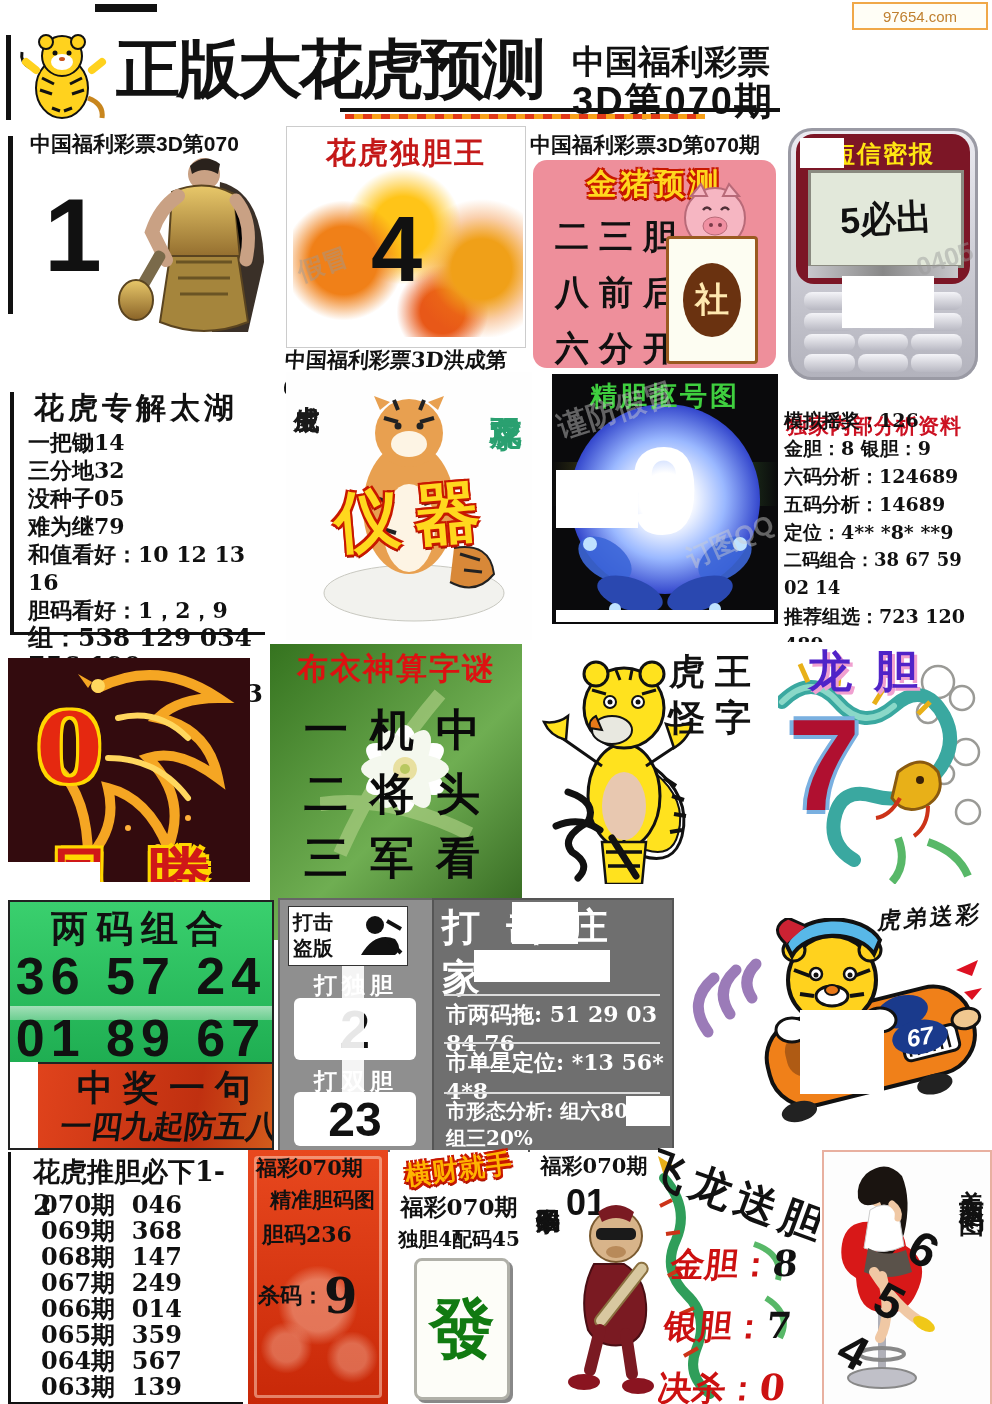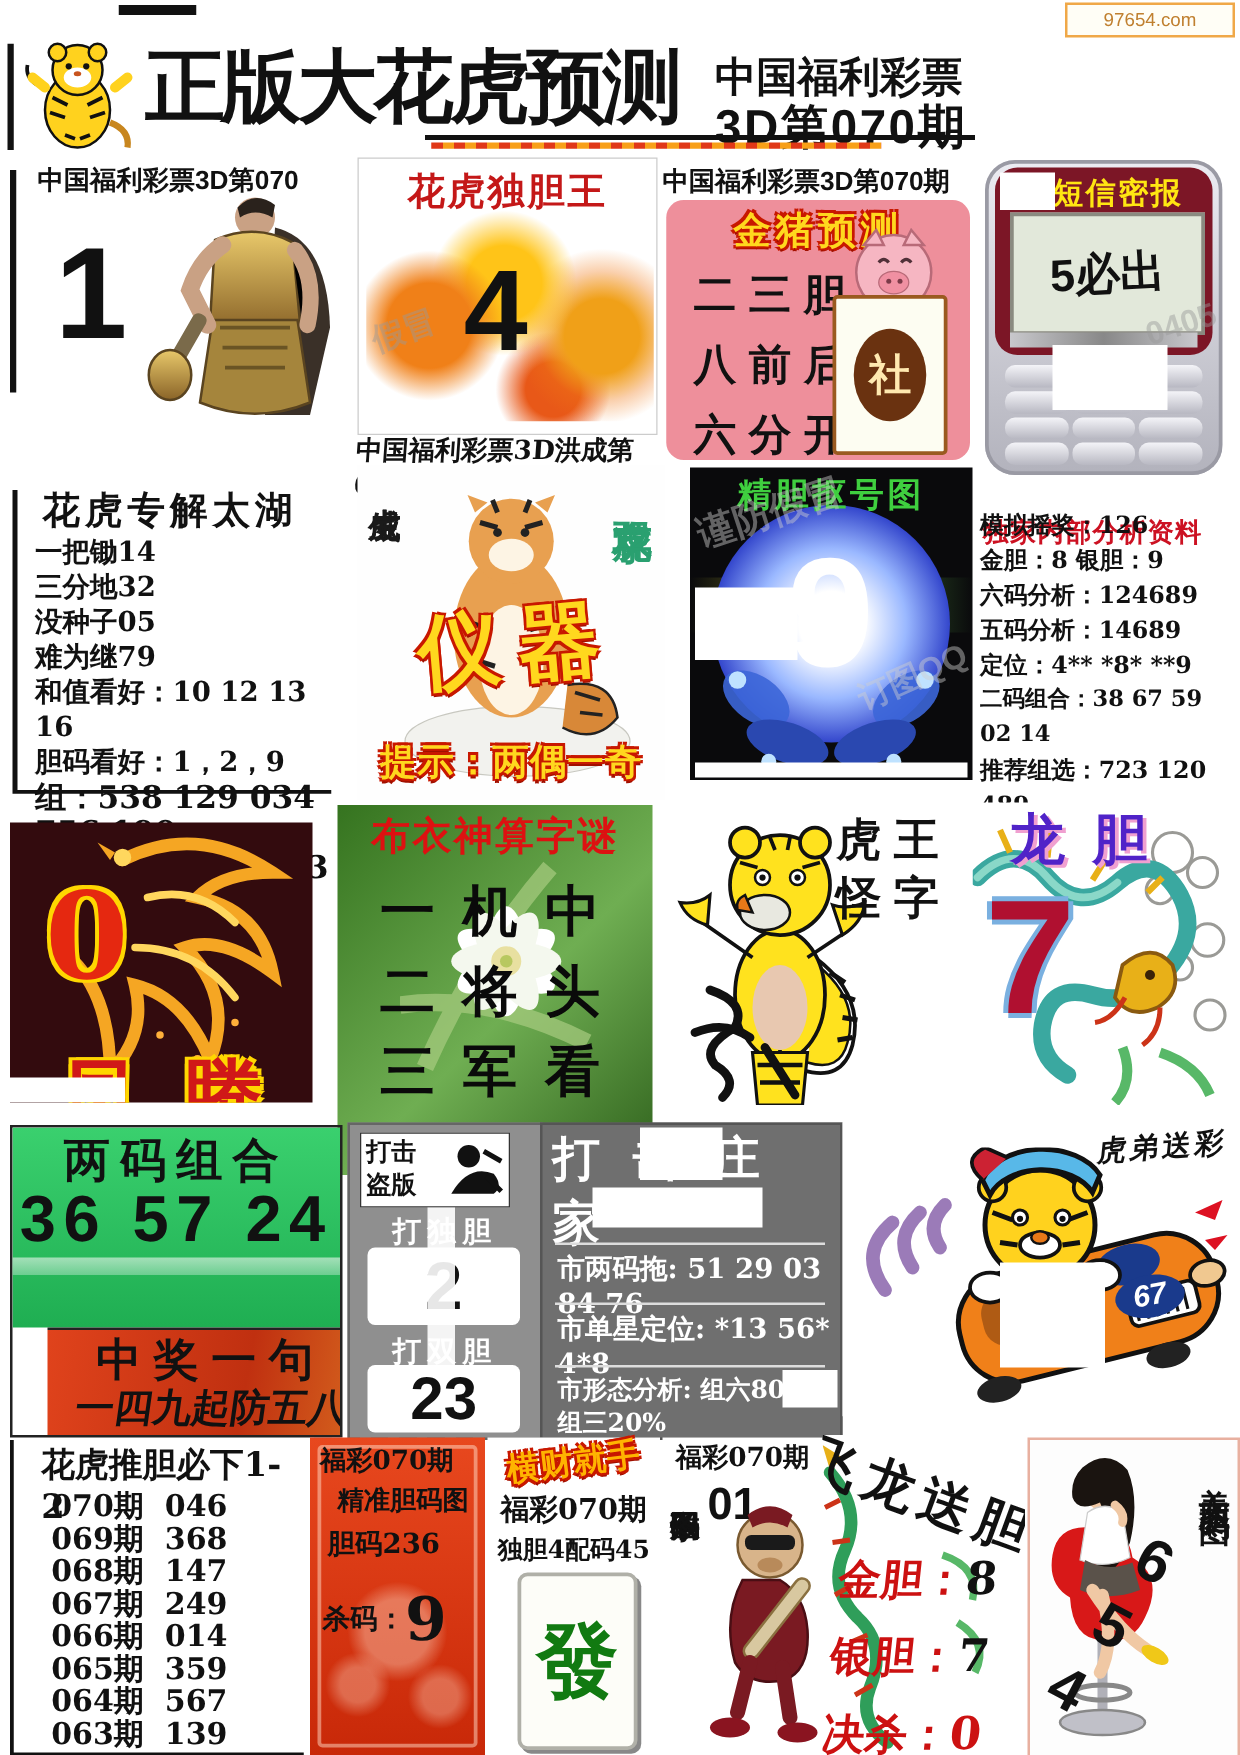--- a/index.html
+++ b/index.html
@@ -104,21 +104,21 @@
     <div class="abs" style="right:18px;top:76px;width:86px;height:122px;background:#fdfdf2;border:3px solid #9a5a20;border-radius:4px;">
       <div class="abs" style="left:50%;top:50%;transform:translate(-50%,-50%);width:58px;height:74px;background:#6a3210;border-radius:50%;display:flex;align-items:center;justify-content:center;">
         <span class="b serif" style="color:#ffe9b0;font-size:34px;">社</span>
       </div>
     </div>
   </div>
 
   <div class="abs" style="left:788px;top:128px;width:190px;height:252px;border-radius:24px;
        background:linear-gradient(#ececf2,#b2b2bc);box-shadow:inset 0 0 0 3px #9a9aa4;">
     <div class="abs" style="left:8px;top:6px;width:174px;height:150px;background:#7c1626;border-radius:18px;"></div>
-    <div class="b ctr" style="position:absolute;left:8px;top:10px;width:197px;font-size:24px;color:#ffe612;letter-spacing:2px;">短信密报</div>
+    <div class="b ctr" style="position:absolute;left:8px;top:10px;width:174px;font-size:24px;color:#ffe612;letter-spacing:2px;">短信密报</div>
     <div class="abs censor" style="left:12px;top:10px;width:44px;height:30px;"></div>
     <div class="abs" style="left:20px;top:42px;width:150px;height:92px;background:#e2e8da;border:3px solid #8a8a80;display:flex;align-items:center;justify-content:center;">
       <span class="b" style="font-size:36px;transform:rotate(-3deg);">5必出</span>
     </div>
     <div class="abs" style="left:20px;top:138px;width:150px;height:12px;background:linear-gradient(90deg,#c8c8cc,#888,#c8c8cc);"></div>
     <div class="abs wm" style="right:4px;top:116px;font-size:26px;transform:rotate(-18deg);">0405</div>
     <div class="abs" style="left:16px;top:164px;width:158px;height:80px;display:grid;grid-template-columns:repeat(3,1fr);grid-template-rows:repeat(4,1fr);gap:3px;">
       <div style="background:linear-gradient(#f4f4f8,#b8b8c2);border-radius:8px;"></div>
         <div style="background:linear-gradient(#f4f4f8,#b8b8c2);border-radius:8px;"></div>
         <div style="background:linear-gradient(#f4f4f8,#b8b8c2);border-radius:8px;"></div>
@@ -159,21 +159,20 @@
       <ellipse cx="95" cy="66" rx="18" ry="13" fill="#fdf4e4"></ellipse>
       <circle cx="84" cy="48" r="3.5" fill="#222"></circle>
         <circle cx="106" cy="48" r="3.5" fill="#222"></circle>
       <path d="M70 40 l14 4 M120 40 l-14 4 M62 120 l18 6 M128 120 l-18 6 M66 150 l16 5 M124 150 l-16 5 M80 22 l4 10 M110 22 l-4 10" stroke="#222" stroke-width="4"></path>
       <path d="M140 170 q36 -6 40 26 q-18 22 -44 8" fill="#d88838" stroke="#222" stroke-width="2"></path>
       <path d="M146 176 l20 6 M150 192 l18 2" stroke="#222" stroke-width="3"></path>
     </svg>
     <div class="b serif vert" style="position:absolute;left:4px;top:14px;height:170px;font-size:26px;color:#1a1a1a;">虎虎生威</div>
     <div class="b serif vert" style="position:absolute;right:4px;top:20px;height:210px;font-size:32px;color:#2aa070;">花虎双字</div>
     <div class="b serif oR" style="position:absolute;left:48px;top:100px;font-size:66px;color:#ffd81e;letter-spacing:14px;transform:rotate(-5deg);">仪器</div>
-    <div class="b ctr oR" style="position:absolute;left:0;top:218px;width:100%;font-size:29px;color:#ffd81e;letter-spacing:1px;">提示：两偶一奇</div>
   </div>
 
   <div class="abs" style="left:552px;top:374px;width:226px;height:250px;background:#0a0a0c;overflow:hidden;">
     <div class="abs" style="left:0;top:88px;width:226px;height:44px;background:linear-gradient(90deg,transparent,#6a6a20 30%,#9a9a30 50%,#3a6a30 70%,transparent);opacity:.8;"></div>
     <div class="abs" style="left:18px;top:30px;width:190px;height:190px;background:radial-gradient(circle,#ffffff 0 26px,#9ab8ff 60px,#3346cc 95px,transparent 130px);border-radius:50%;"></div>
     <svg class="abs" style="left:8px;top:140px;" width="210" height="105" viewBox="0 0 210 105">
       <ellipse cx="45" cy="45" rx="30" ry="18" transform="rotate(35 45 45)" fill="#3c66d8" opacity=".9"></ellipse>
       <ellipse cx="165" cy="45" rx="30" ry="18" transform="rotate(-35 165 45)" fill="#3c66d8" opacity=".9"></ellipse>
       <ellipse cx="70" cy="80" rx="34" ry="16" transform="rotate(18 70 80)" fill="#2a48b0"></ellipse>
       <ellipse cx="140" cy="80" rx="34" ry="16" transform="rotate(-18 140 80)" fill="#2a48b0"></ellipse>
@@ -291,20 +290,21 @@
     </svg>
     <div class="b serif" style="position:absolute;left:30px;top:0px;font-size:44px;letter-spacing:22px;color:#5023c8;text-shadow:3px 3px 0 #f0a0d0;">龙胆</div>
     <div class="b oBlue" style="position:absolute;left:10px;top:48px;font-size:130px;color:#b01030;">7</div>
   </div>
 
   <div class="abs" style="left:8px;top:900px;width:262px;height:246px;border:2px solid #222;overflow:hidden;">
     <div class="abs" style="left:0;top:0;width:100%;height:160px;background:linear-gradient(#3ad06e,#1fae52);">
       <div class="abs" style="left:0;top:104px;width:100%;height:14px;background:linear-gradient(#d8f0e0,#8ad8a8);opacity:.7;"></div>
       <div class="b ctr" style="position:absolute;left:0;top:2px;width:100%;font-size:37px;letter-spacing:8px;">两码组合</div>
       <div class="b ctr" style="position:absolute;left:0;top:44px;width:100%;font-size:52px;letter-spacing:6px;">36 57 24</div>
+      <div class="b ctr" style="position:absolute;left:0;top:106px;width:100%;font-size:52px;letter-spacing:6px;">01 89 67</div>
     </div>
     <div class="abs" style="left:0;top:160px;width:100%;height:86px;background:linear-gradient(100deg,#e0431c,#c03010 60%,#d86a20);border-top:2px solid #222;margin-left:28px;">
       <div class="b ctr" style="position:absolute;left:0;top:0px;width:100%;font-size:36px;letter-spacing:10px;">中奖一句</div>
       <div class="b ctr" style="position:absolute;left:0;top:42px;width:100%;font-size:31px;transform:skewX(-8deg);">一四九起防五八</div>
     </div>
   </div>
 
   <div class="abs" style="left:278px;top:898px;width:152px;height:250px;background:#8f8f8f;border:2px solid #666;">
     <div class="abs" style="left:8px;top:6px;width:118px;height:58px;background:#fff;border:1px solid #333;overflow:hidden;">
       <div class="b" style="position:absolute;left:4px;top:2px;font-size:20px;line-height:26px;">

